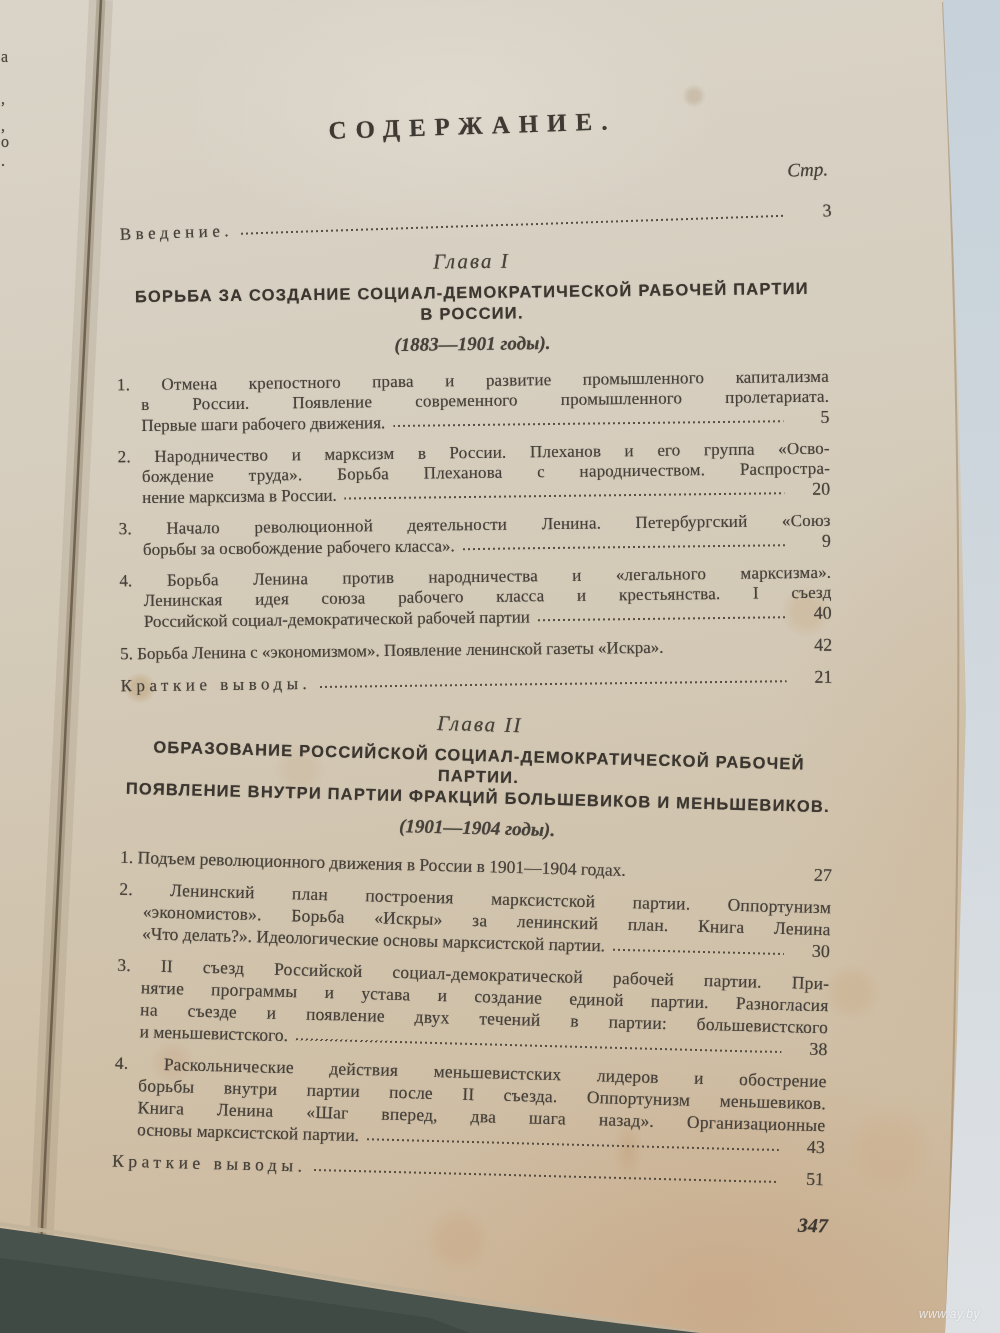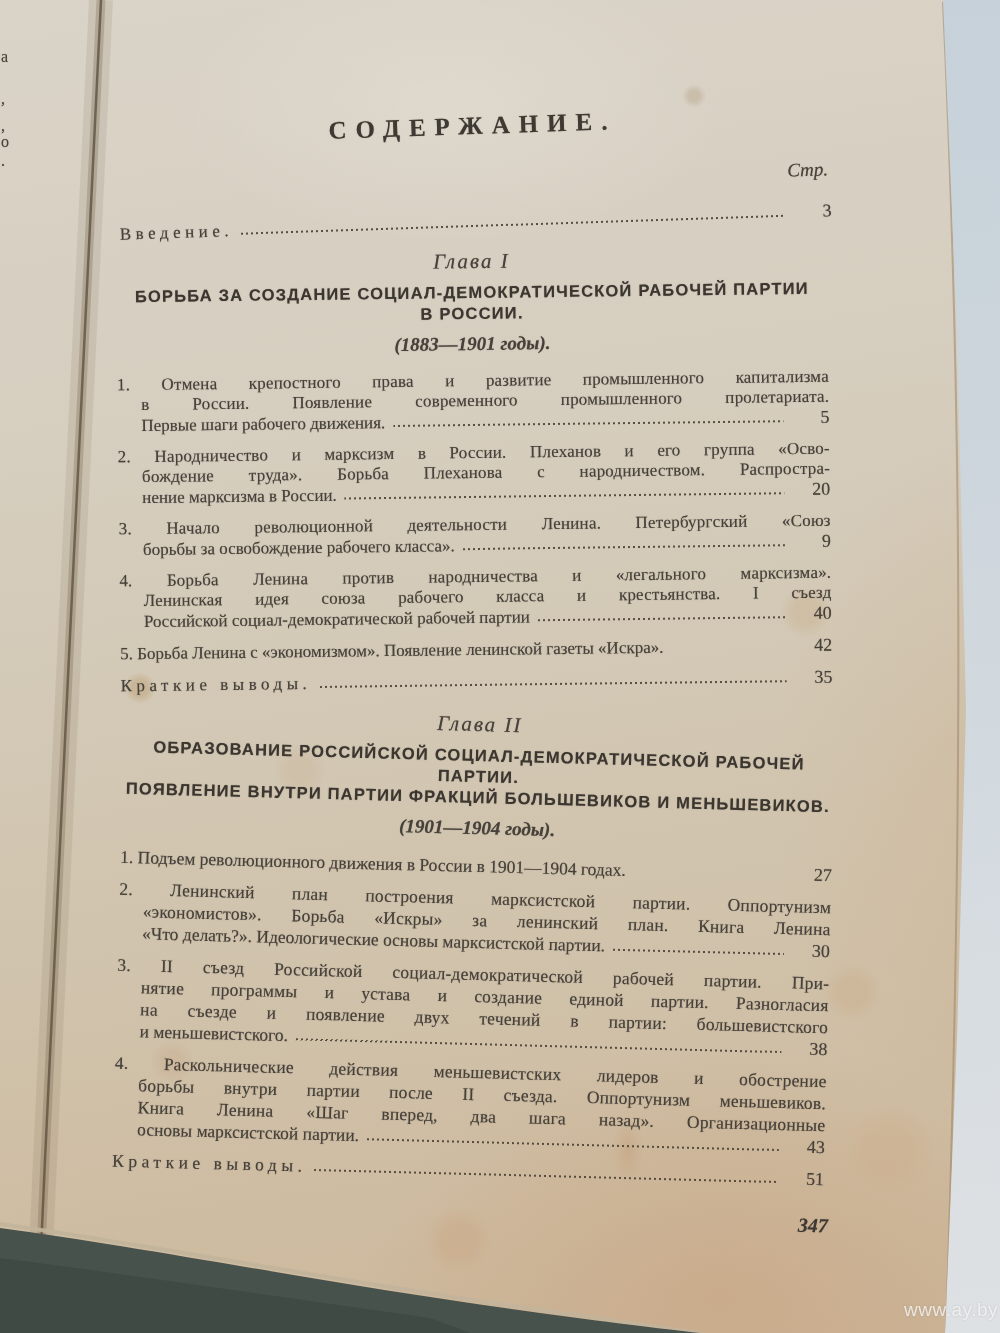--- a/index.html
+++ b/index.html
@@ -59,23 +59,23 @@
   .chapter-years{text-align:center;font-style:italic;font-weight:bold;font-size:19px;margin:9px 0 16px;}
   .toc-item{margin-bottom:11px;}
   .toc-line{font-size:17px;line-height:20px;text-align:justify;text-align-last:justify;letter-spacing:.2px;}
   .cont{padding-left:24px;}
   .sec-ch2 .toc-line,.sec-ch2 .flexline{font-size:17.5px;line-height:22px;}
   .sec-ch2 .toc-item{margin-bottom:10px;}
   .summary-row{margin-top:2px;}
   .folio-row{margin-top:26px;text-align:right;font-style:italic;font-weight:bold;font-size:20px;
     color:#3e3933;transform:rotate(1.2deg);padding-right:2px;}
   
-  .watermark{position:absolute;right:2px;bottom:12px;z-index:5;
-    font-family:"Liberation Sans",sans-serif;font-size:19px;letter-spacing:.5px;
-    color:rgba(252,252,252,.75);text-shadow:0 0 2px rgba(120,120,120,.35);}
+  .watermark{position:absolute;right:20px;bottom:12px;z-index:5;
+    font-family:"Liberation Sans",sans-serif;font-size:12px;letter-spacing:.5px;
+    color:rgba(252,252,252,.75);text-shadow:0 0 2px rgba(120,120,120,.35);font-style:italic;}
 </style>
 </head>
 <body>
 
 <div class="book">
   <div class="left-sliver"></div>
 
   <div class="fragments">
     <span class="fr0">а</span>
     <span class="fr1">,</span>
@@ -145,21 +145,21 @@
         <div class="flexline">
           <span class="lt">5. Борьба Ленина с «экономизмом». Появление ленинской газеты «Искра».</span>
           <span class="dots"></span>
           <span class="pg">42</span>
         </div>
       </div>
 
       <div class="flexline summary-row">
         <span class="lt spread">Краткие выводы.</span>
         <span class="dots"></span>
-        <span class="pg">35</span>
+        <span class="pg">21</span>
       </div>
     </div>
 
     <div class="sec sec-ch2">
       <div class="chapter-label">Глава II</div>
       <div class="chapter-heading">ОБРАЗОВАНИЕ РОССИЙСКОЙ СОЦИАЛ-ДЕМОКРАТИЧЕСКОЙ РАБОЧЕЙ ПАРТИИ.</div>
       <div class="chapter-heading">ПОЯВЛЕНИЕ ВНУТРИ ПАРТИИ ФРАКЦИЙ БОЛЬШЕВИКОВ И МЕНЬШЕВИКОВ.</div>
       <div class="chapter-years">(1901—1904 годы).</div>
 
       <div class="toc-item nodots">

